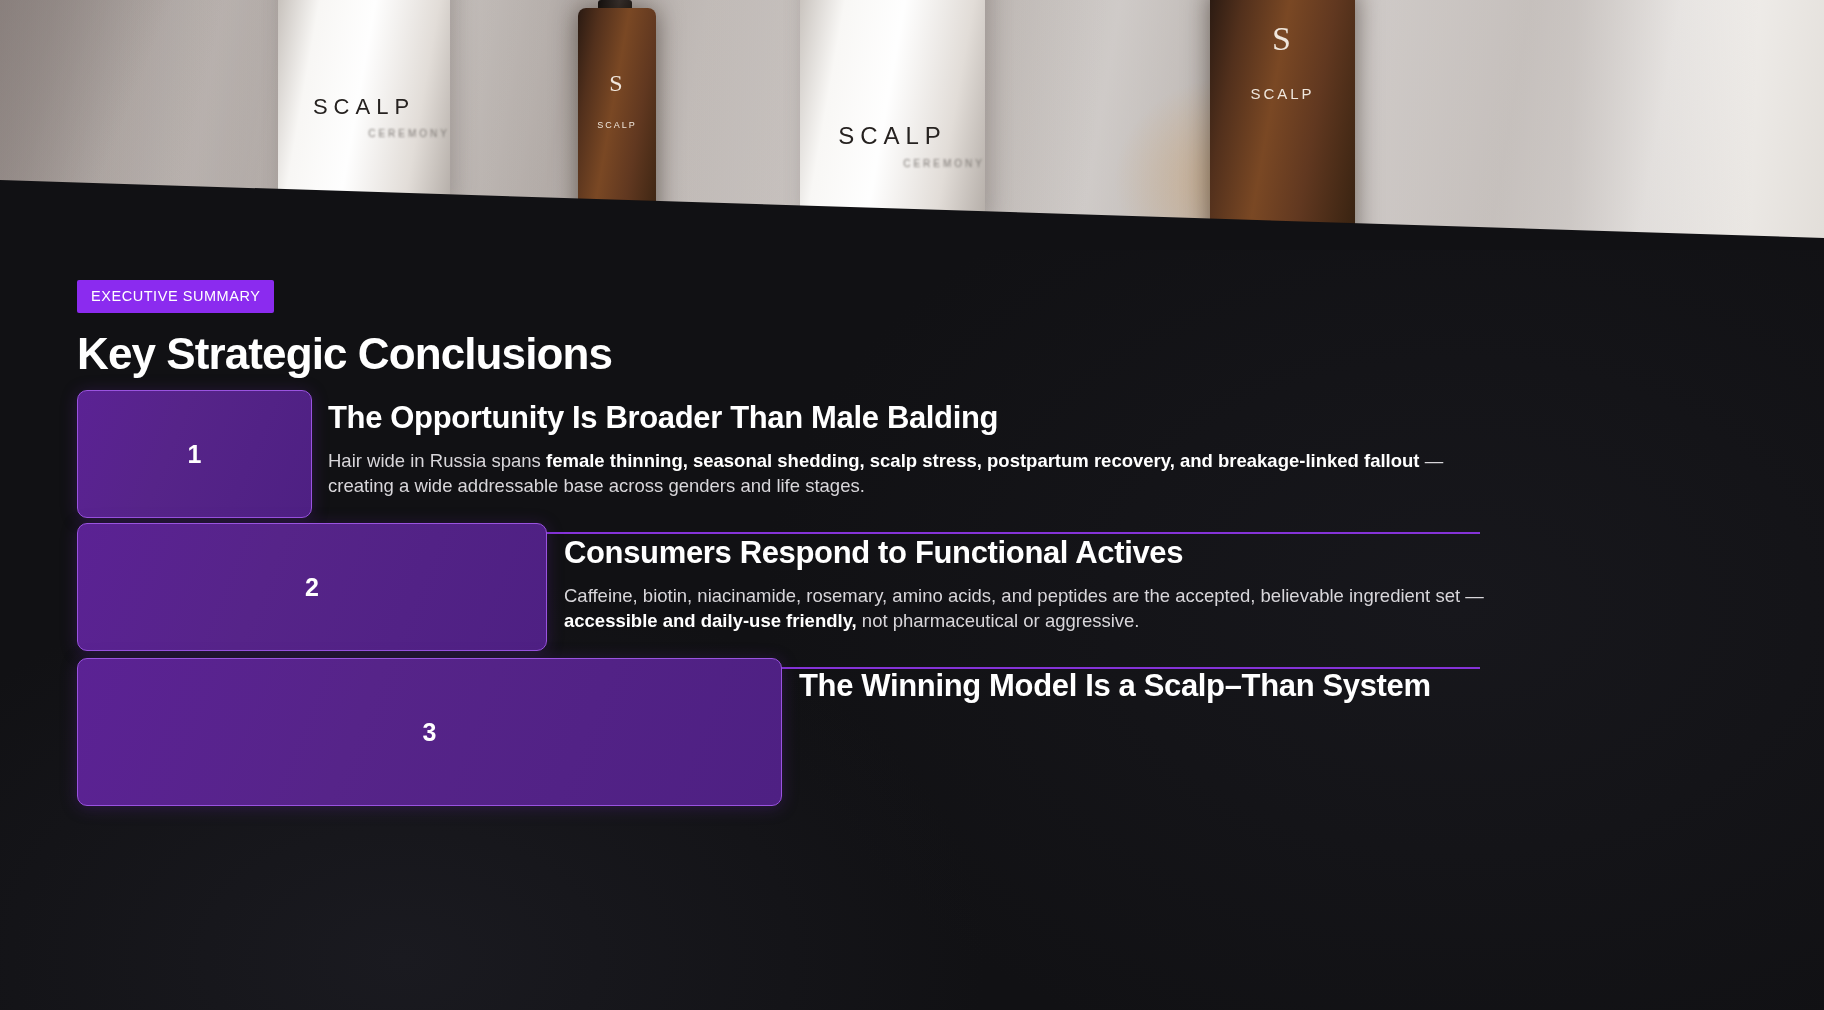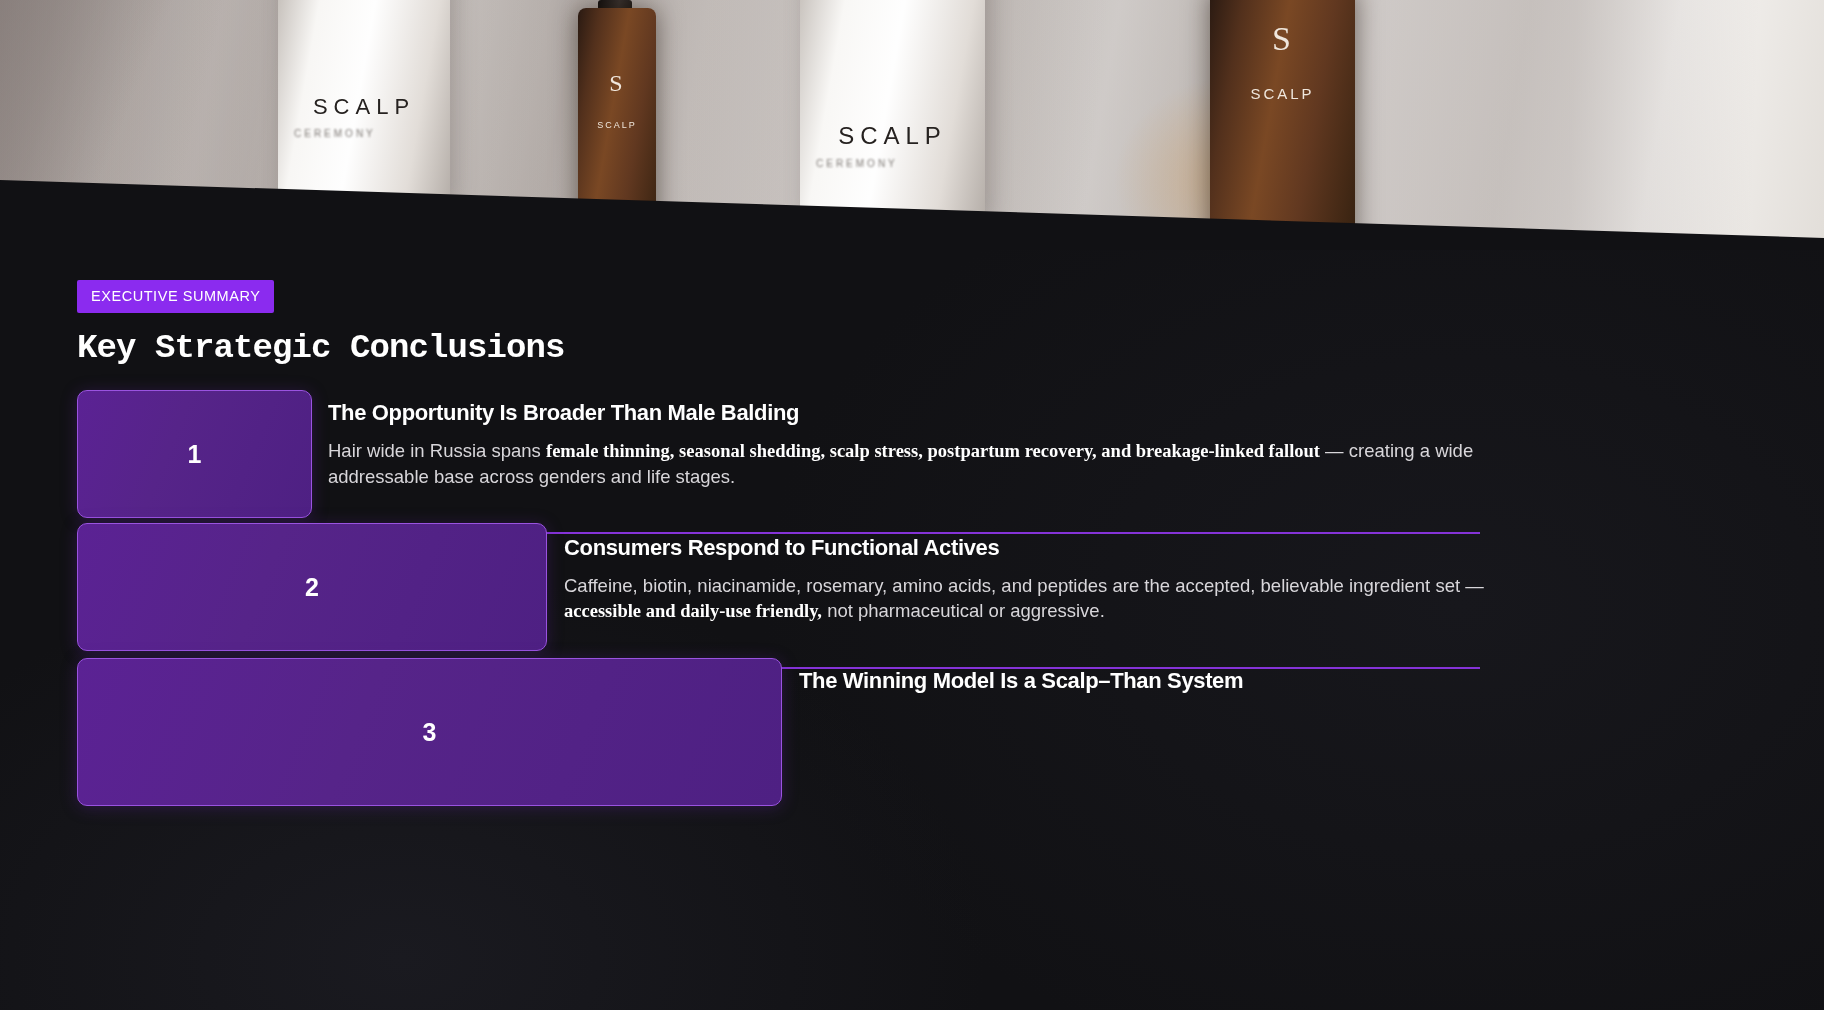--- a/index.html
+++ b/index.html
@@ -69,21 +69,21 @@
     width: 100%;
     text-align: center;
     color: #262220;
     font-family: "Liberation Sans", sans-serif;
     letter-spacing: 6px;
     font-weight: 400;
   }
   .bottle-white .wsub {
     position: absolute;
     width: 100%;
-    text-align: left;
+    text-align: right;
     color: #7f7a76;
     letter-spacing: 3px;
     font-size: 10px;
     filter: blur(0.8px);
     padding-left: 16px;
   }
   .bottle-amber {
     position: absolute;
     top: -40px;
     border-radius: 8px;
@@ -133,25 +133,24 @@
     letter-spacing: .55px;
     padding: 8px 14px 9px 14px;
     border-radius: 2px;
   }
 
   .page-title {
     position: absolute;
     left: 77px;
     top: 80px;
     color: #ffffff;
-    font-size: 34px;
+    font-size: 44px;
     font-weight: 700;
     letter-spacing: -.9px;
     line-height: 1.08;
-    font-family: Liberation Mono, monospace;
   }
 
   .items {
     position: absolute;
     left: 0;
     top: 140px;
     width: 1824px;
   }
 
   .item { position: relative; }
@@ -168,34 +167,34 @@
     display: flex;
     align-items: center;
     justify-content: center;
     box-shadow: 0 2px 16px rgba(90,34,148,.35);
   }
 
   .item-body { position: absolute; }
 
   .item-title {
     color: #ffffff;
-    font-size: 22px;
+    font-size: 31px;
     font-weight: 700;
     letter-spacing: -.35px;
     margin-bottom: 12px;
     white-space: nowrap;
   }
 
   .item-text {
     color: #D8D6DA;
     font-size: 18.5px;
     font-weight: 400;
     line-height: 1.37;
   }
-  .item-text b { color: #ffffff; font-weight: 700; font-family: Liberation Serif, serif; }
+  .item-text b { color: #ffffff; font-weight: 700; }
 
   .divider {
     position: absolute;
     height: 1.5px;
     background: #8533D8;
   }
 
   
   #item1 .numbox   { top: 0px;  width: 235px; height: 128px; }
   #item1 .item-body{ left: 328px; top: 10px; width: 1150px; }

